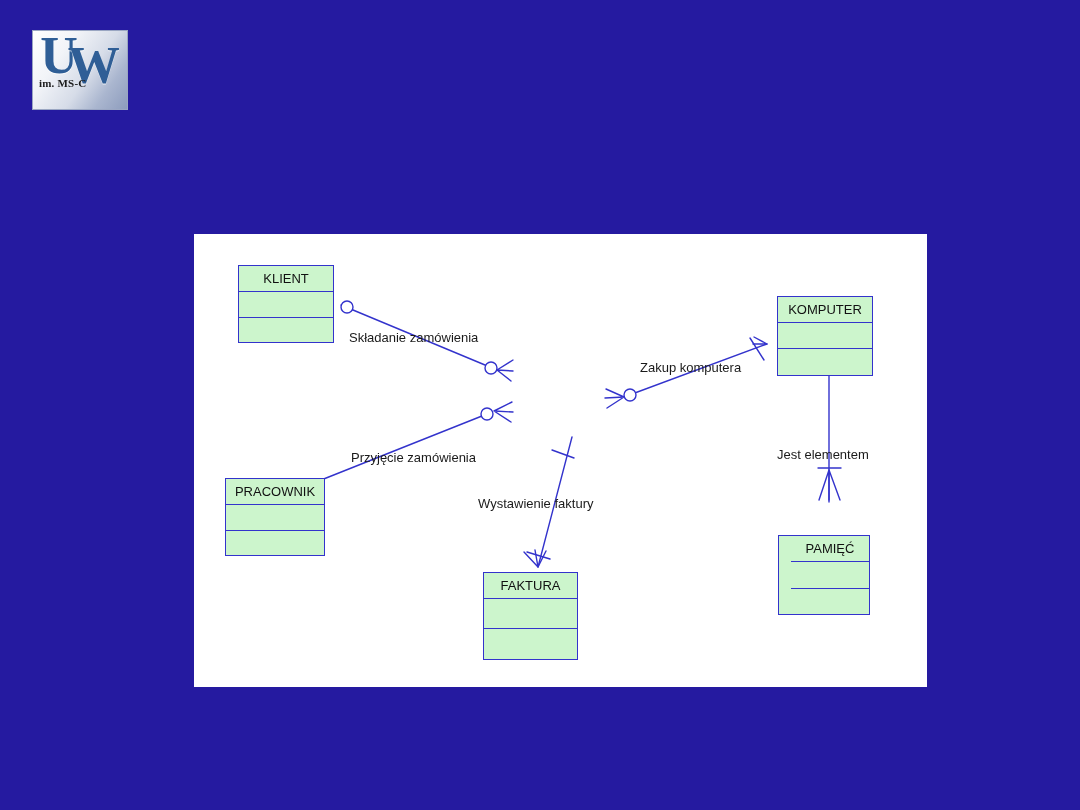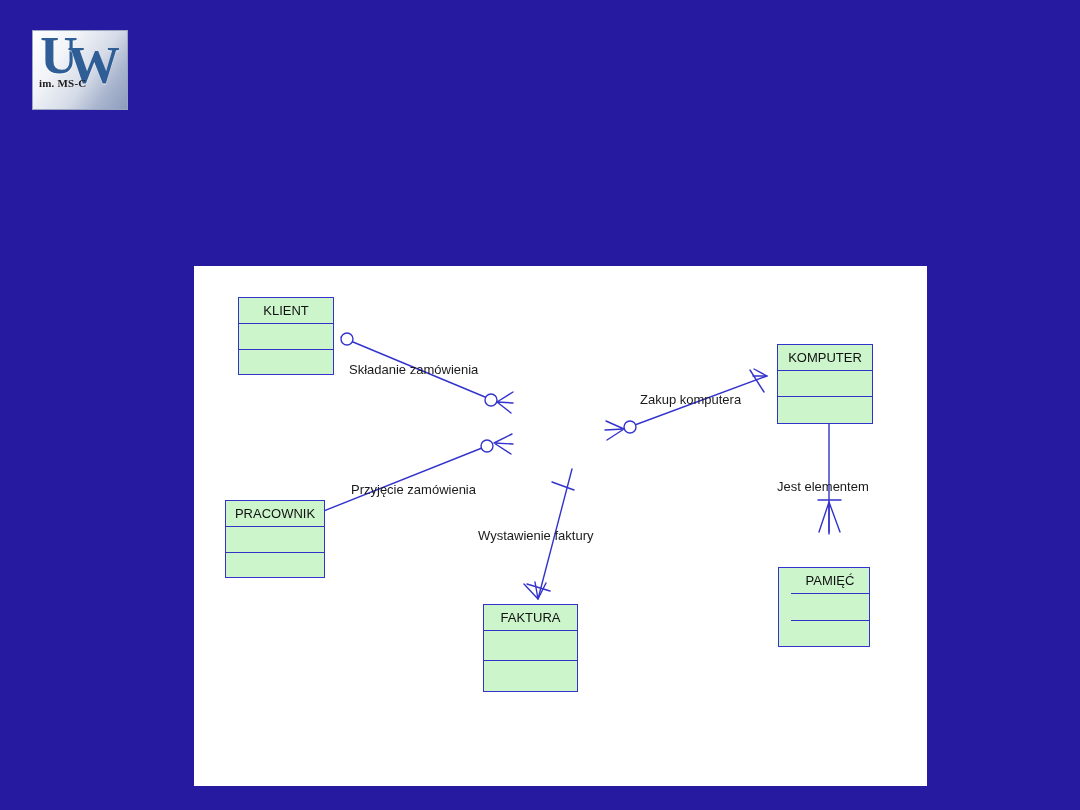--- a/index.html
+++ b/index.html
@@ -37,23 +37,22 @@
     position:absolute;left:6px;top:46px;width:64px;
     font-family:"Liberation Serif", serif;
     font-weight:700;
     font-size:11px;
     color:#1c1c1c;
     letter-spacing:.2px;
   }
 
   
   #canvas{
-    position:absolute;left:194px;top:234px;width:733px;height:520px;
+    position:absolute;left:194px;top:234px;width:733px;height:453px;
     background:#ffffff;
-    margin-top:32px;
   }
   #wires{position:absolute;left:0;top:0;width:733px;height:453px;}
 
   
   .entity{
     position:absolute;
     box-sizing:border-box;
     border:1.4px solid #3333cc;
     background:#ccf5cc;
     z-index:3;
@@ -140,27 +139,27 @@
       </g>
     </svg>
 
     <div class="entity" style="left:44px;top:31px;width:96px;height:78px;">
       <div class="row title">KLIENT</div>
       <div class="row"></div>
       <div class="row"></div>
     </div>
 
 
-    <div class="entity" style="left:583px;top:78px;width:96px;height:80px;text-align:right;">
+    <div class="entity" style="left:583px;top:62px;width:96px;height:80px;text-align:right;">
       <div class="row title">KOMPUTER</div>
       <div class="row"></div>
       <div class="row"></div>
     </div>
 
-    <div class="entity" style="left:31px;top:234px;width:100px;height:78px;">
+    <div class="entity" style="left:31px;top:244px;width:100px;height:78px;">
       <div class="row title">PRACOWNIK</div>
       <div class="row"></div>
       <div class="row"></div>
     </div>
 
     <div class="entity" style="left:289px;top:338px;width:95px;height:88px;text-align:right;">
       <div class="row title">FAKTURA</div>
       <div class="row" style="height:30px;"></div>
       <div class="row" style="height:30px;"></div>
     </div>

